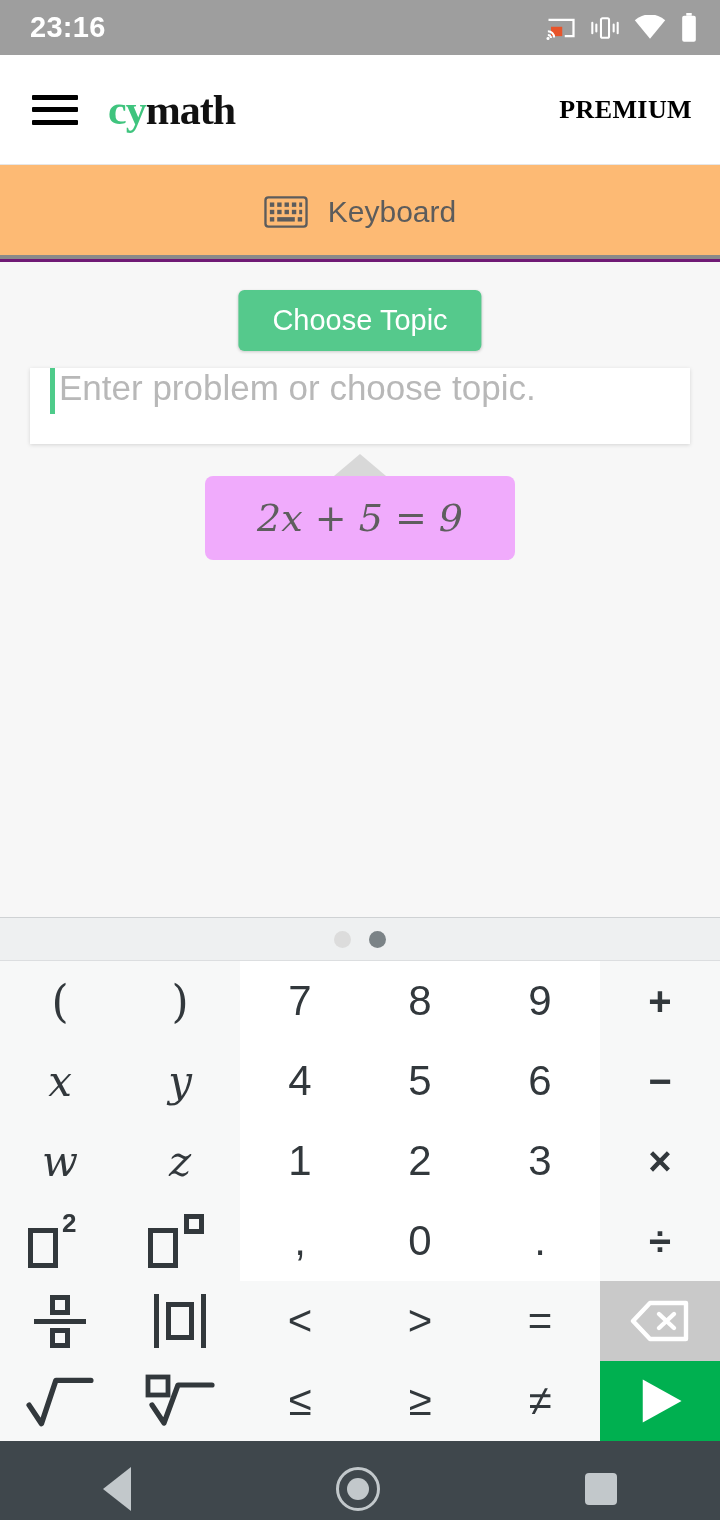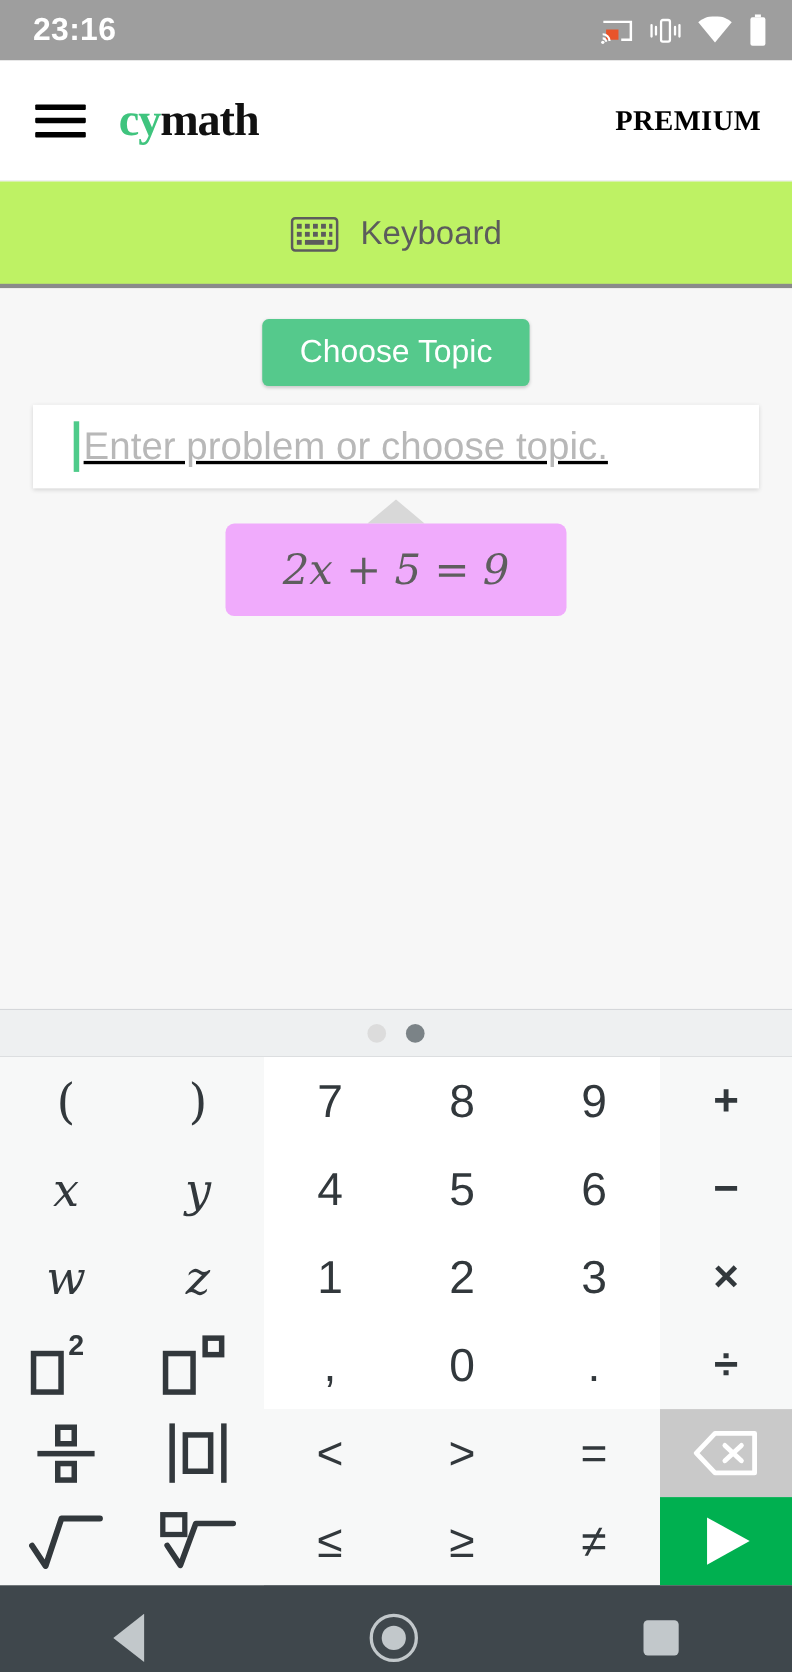--- a/index.html
+++ b/index.html
@@ -28,40 +28,40 @@
     font-family:Liberation Serif, serif;
   }
   .hamburger { width:46px; height:30px; display:flex; flex-direction:column; justify-content:space-between; cursor:pointer; }
   .hamburger span { display:block; height:5px; background:#000; border-radius:1px; }
   .logo { margin-left:30px; font-size:42px; font-weight:700; letter-spacing:-1px; }
   .logo .cy { color:#3fc47e; }
   .logo .math { color:#111; }
   .premium { margin-left:auto; font-size:26px; font-weight:700; color:#000000; letter-spacing:.4px; }
 
   
-  .tabs { height:97px; background:#bef264; display:flex; border-bottom:1px solid #701a75; position:relative; }
+  .tabs { height:97px; background:#fdba74; display:flex; border-bottom:4px solid #701a75; position:relative; }
   .tab { flex:1; display:flex; align-items:center; justify-content:center; gap:20px; cursor:pointer; position:relative; }
   .tab-label { font-size:30px; color:#5c5c5c; }
   .tab.active::after {
     content:""; position:absolute; left:0; right:0; bottom:-1px; height:4px; background:#8a8a8a;
   }
 
   
   .main { background:#f7f7f7; height:655px; position:relative; }
   .choose-topic {
     position:absolute; top:28px; left:50%; transform:translateX(-50%);
     background:#55c98c; color:#fff; font-size:29px;
     padding:14px 34px; border-radius:6px; border:none; cursor:pointer;
     box-shadow:0 1px 3px rgba(0,0,0,.18);
     font-family:Liberation Sans, sans-serif;
   }
   .input-wrap {
     position:absolute; top:106px; left:30px; right:30px; height:76px;
     background:#fff; box-shadow:0 1px 4px rgba(0,0,0,.14);
-    display:flex; align-items:center; padding-left:37px;text-decoration:underline;
+    display:flex; padding-left:20px;
   }
   .caret { width:5px; height:46px; background:#4ecb8a; flex:none; }
   .placeholder { font-size:35px; color:#b8b8b8; margin-left:4px; white-space:nowrap; }
 
   .bubble-wrap { position:absolute; top:192px; left:0; right:0; display:flex; flex-direction:column; align-items:center; }
   .bubble-arrow {
     width:0; height:0;
     border-left:26px solid transparent; border-right:26px solid transparent;
     border-bottom:22px solid #d8d8d8;
   }

